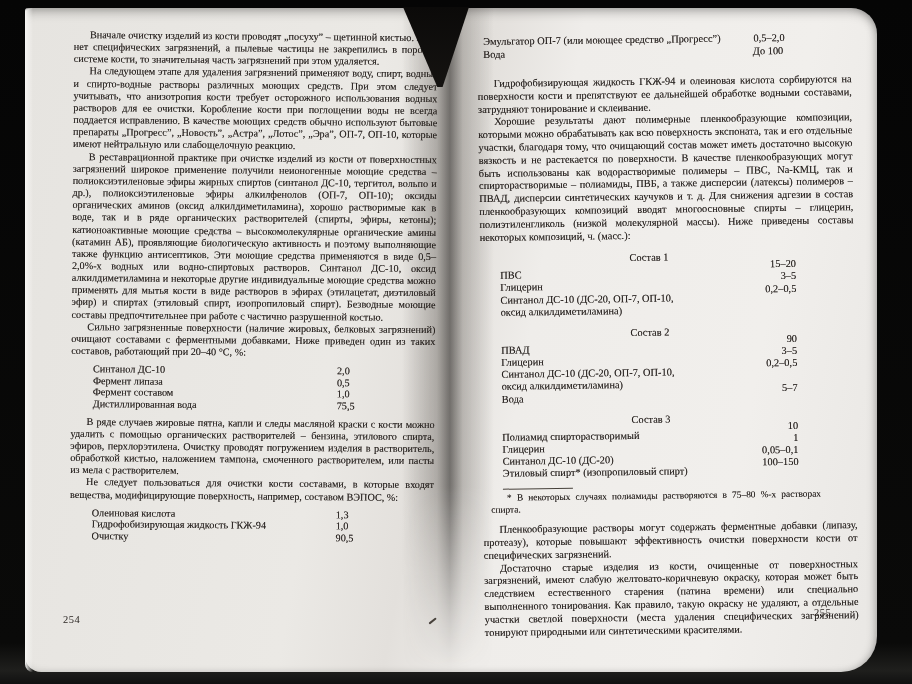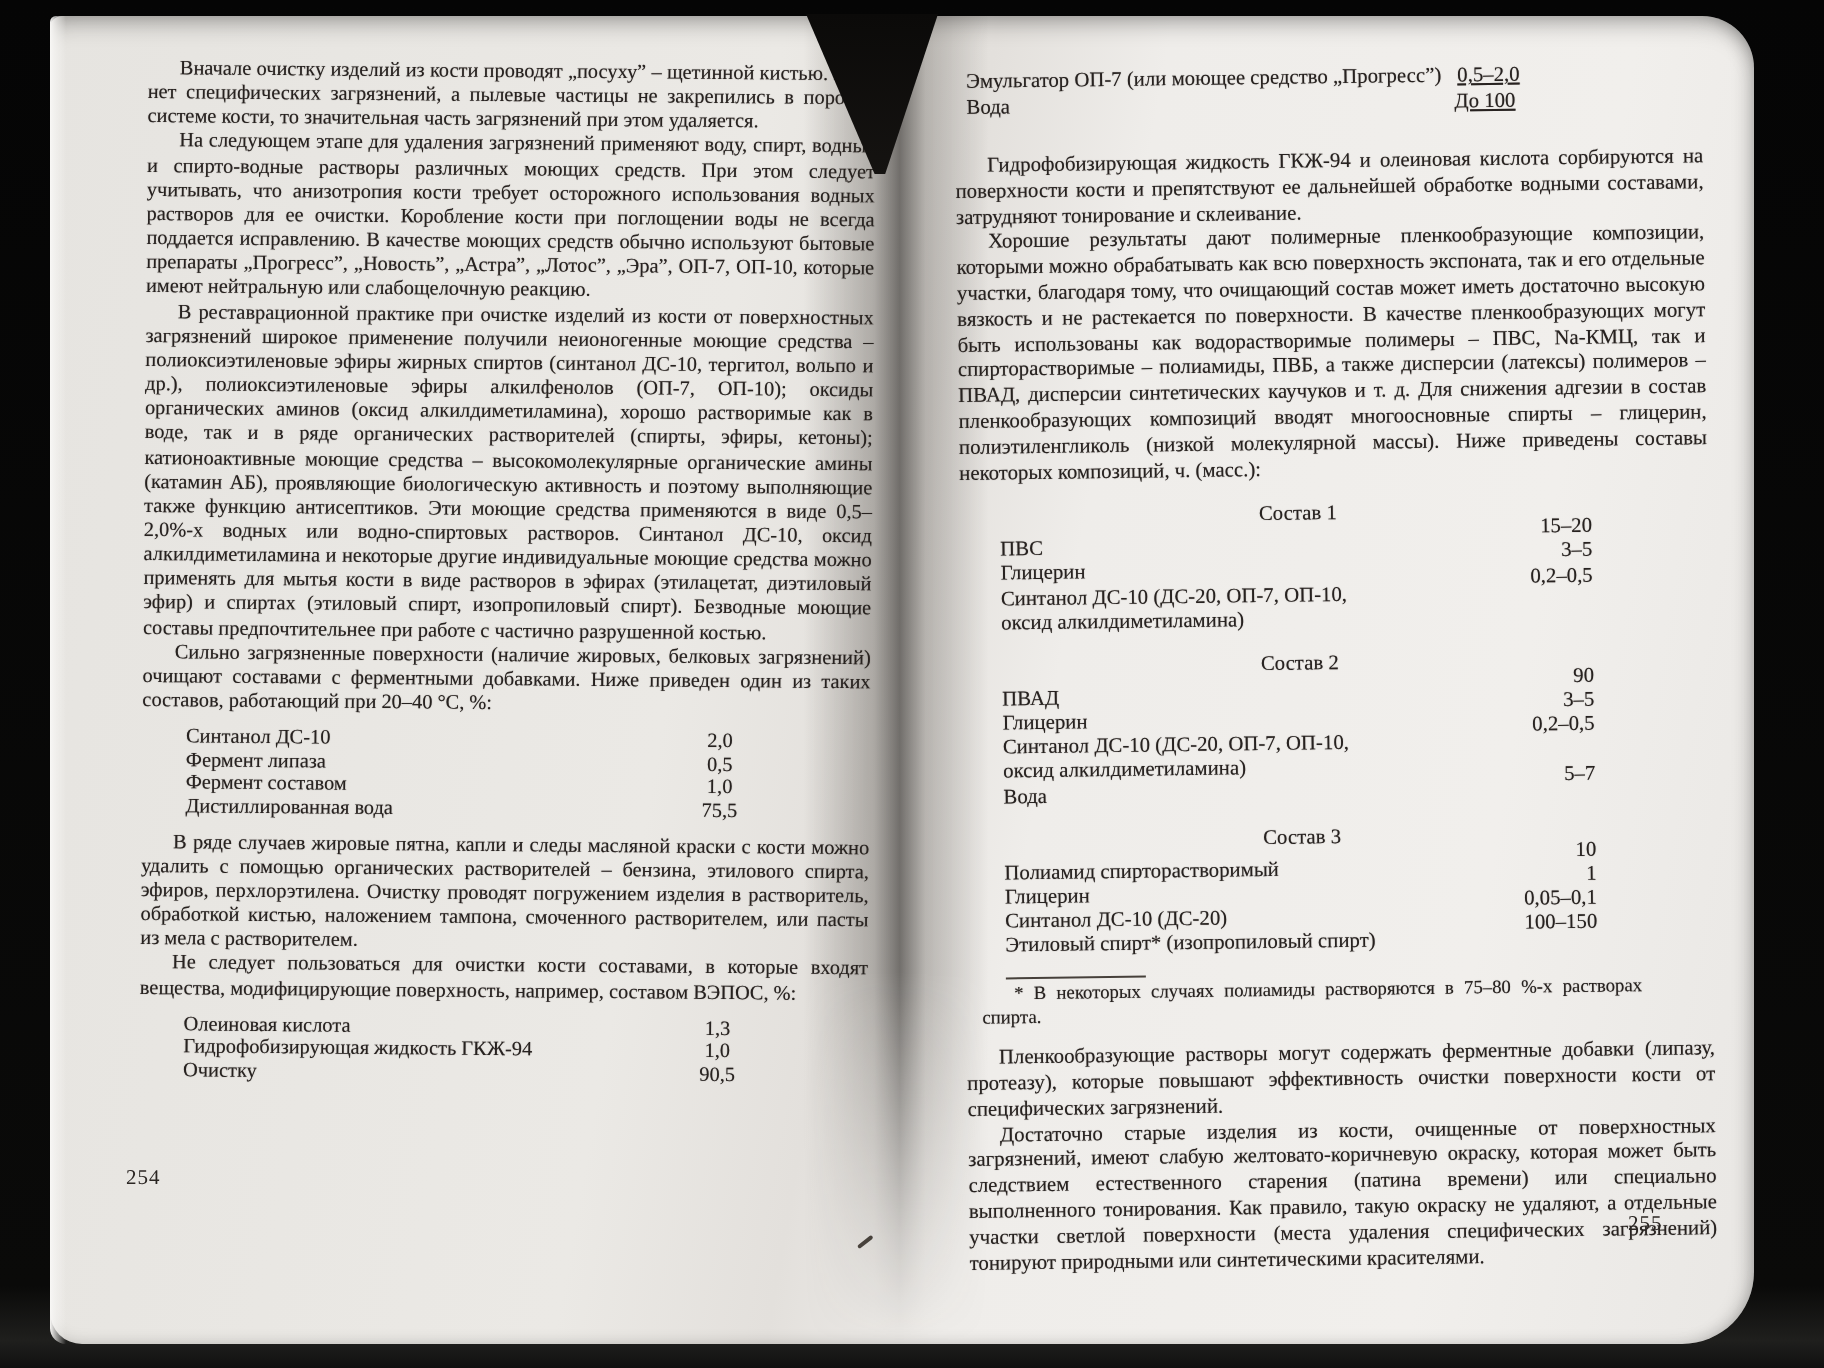--- a/index.html
+++ b/index.html
@@ -30,38 +30,38 @@
   }
   
   .page-text{position:absolute;color:#272220;text-shadow:0 0 0.5px rgba(50,42,36,0.55);}
   .page-text p{margin:0;text-indent:16px;text-align:justify;}
   .left-text{left:49px;top:21px;width:364px;font-size:10.2px;line-height:12.15px;transform:rotate(0.5deg);transform-origin:top left;}
   .right-text{left:452px;top:27px;width:374px;font-size:10.4px;line-height:12.8px;transform:rotate(-0.75deg);transform-origin:top left;}
   
   .mini-table{margin:6px 0 6px 22px;width:290px;font-size:10.2px;line-height:11.6px;}
   .mini-table .trow{display:flex;}
   .mini-table .lab{white-space:nowrap;padding-right:8px;}
-  .mini-table .val{margin-left:auto;text-align:center;min-width:46px;}
+  .mini-table .val{margin-left:auto;text-align:left;min-width:46px;}
   .top-table{margin:0 0 0 6px;width:300px;font-size:10.4px;line-height:13px;}
   .top-table .trow{display:flex;}
   .top-table .lab{white-space:nowrap;padding-right:8px;}
-  .top-table .val{margin-left:auto;text-align:left;min-width:56px;text-decoration:underline;}
+  .top-table .val{margin-left:auto;text-align:right;min-width:56px;}
   .comp-table{margin:2px 0 2px 20px;width:296px;font-size:10.4px;line-height:12.2px;}
   .comp-table .trow{display:flex;align-items:flex-start;}
   .comp-table .lab{flex:0 1 auto;max-width:198px;padding-right:8px;}
   .comp-table .val{margin-left:auto;text-align:right;min-width:62px;transform:translateY(-8px);}
   .comp-title{text-align:center;margin:10px 36px 3px 0;font-size:10.4px;}
   .para-gap{margin-top:17px !important;}
   
   .footnote-rule{width:70px;border-top:1px solid #46403a;margin:9px 0 3px 20px;height:0;}
   .footnote{font-size:9.4px !important;line-height:11.4px !important;margin-left:8px !important;width:330px;text-indent:14px;}
   .after-footnote{margin-top:8px !important;}
   
   .page-number{position:absolute;font-size:10.5px;color:#2b2623;letter-spacing:0.5px;}
-  .pn-left{left:38px;top:576px;}
+  .pn-left{left:38px;top:606px;}
   .pn-right{left:789px;top:599px;}
   
   .ink-speck{position:absolute;left:403px;top:612px;width:9px;height:1.6px;background:#4a443e;transform:rotate(-38deg);border-radius:1px;}
 </style>
 </head>
 <body>
 
 <div class="stage">
   <div class="spread">
     <div class="left-edge-highlight"></div>

